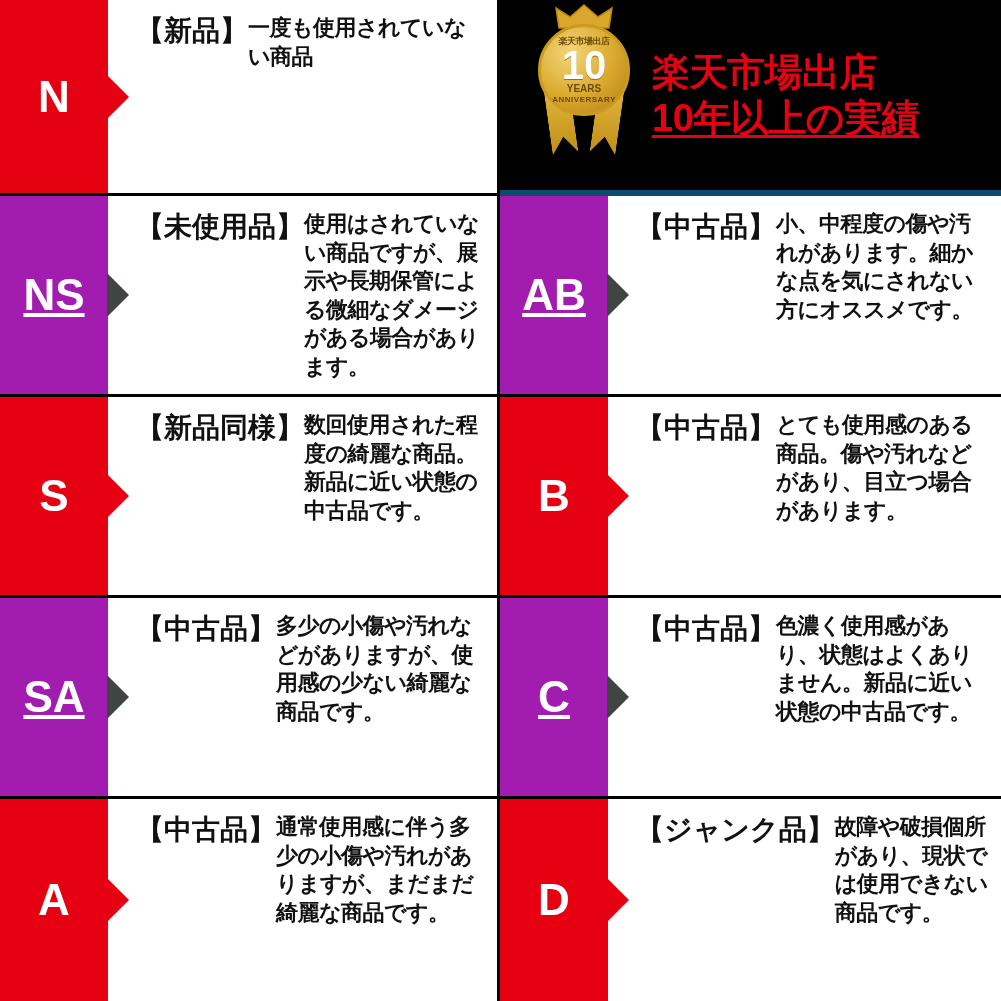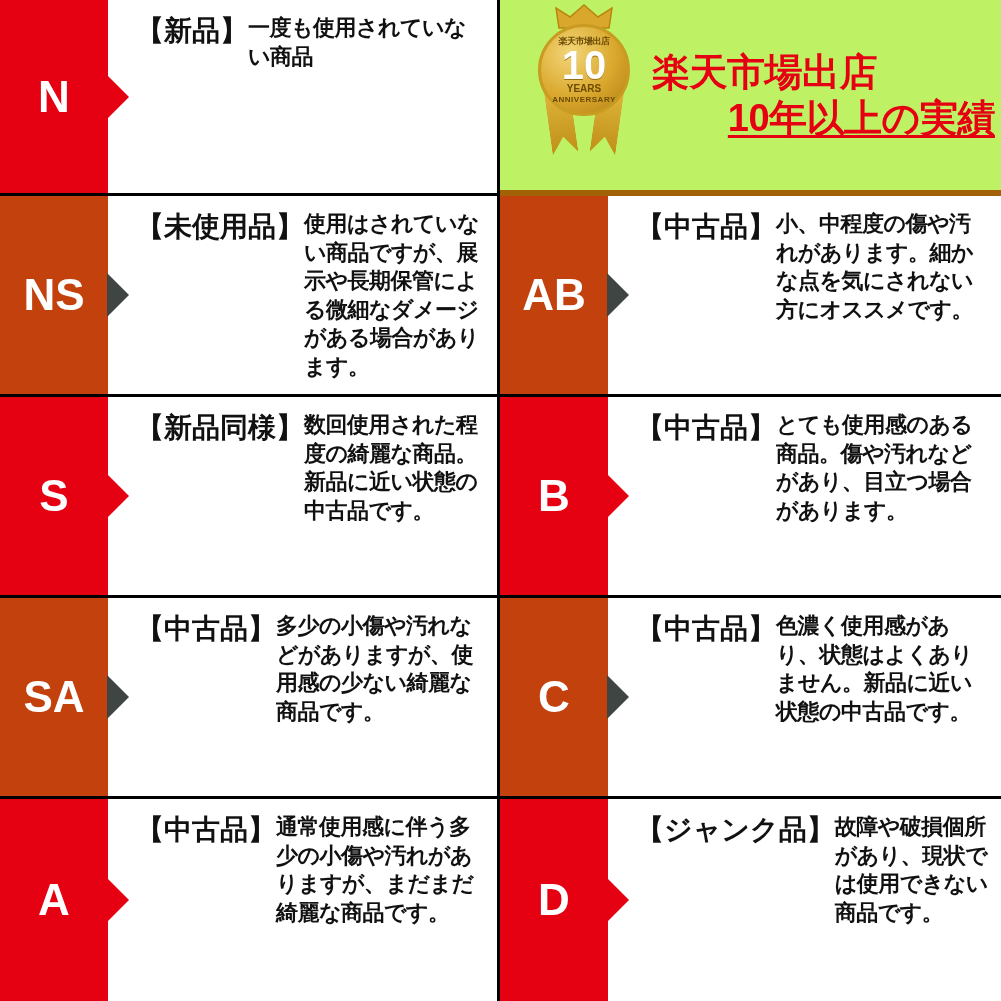--- a/index.html
+++ b/index.html
@@ -50,21 +50,21 @@
     display: flex;
     align-items: center;
     justify-content: center;
     color: #ffffff;
     font-weight: bold;
     font-size: 44px;
     letter-spacing: 0px;
     line-height: 1;
   }
   .badge.red { background: #e50012; }
-  .badge.gray { background: #c2410c; }
+  .badge.gray { background: #a21caf; text-decoration: underline; }
 
   
   .badge::after {
     content: "";
     position: absolute;
     right: -21px;
     top: 50%;
     transform: translateY(-50%);
     width: 0;
     height: 0;
@@ -96,22 +96,22 @@
     color: #111111;
     line-height: 1.3;
     letter-spacing: -0.5px;
   }
 
   
   .banner {
     position: relative;
     display: flex;
     align-items: center;
-    background: #bef264;
-    border-bottom: 6px solid #a16207;
+    background: #000000;
+    border-bottom: 6px solid #0c4a6e;
     border-right: none;
     box-sizing: border-box;
     overflow: hidden;
     padding-left: 24px;
   }
   .medal {
     flex: 0 0 120px;
     position: relative;
     height: 100%;
     display: flex;
@@ -206,21 +206,20 @@
     font-weight: bold;
     font-size: 38px;
     line-height: 1.22;
     letter-spacing: -0.5px;
     white-space: nowrap;
   }
   .banner-line.underline {
     text-decoration: underline;
     text-decoration-thickness: 3px;
     text-underline-offset: 4px;
-    text-align: right;
   }
 </style>
 </head>
 <body>
 
 <div id="page">
   <div class="grid">
 
     <div class="cell">
       <div class="badge red">

